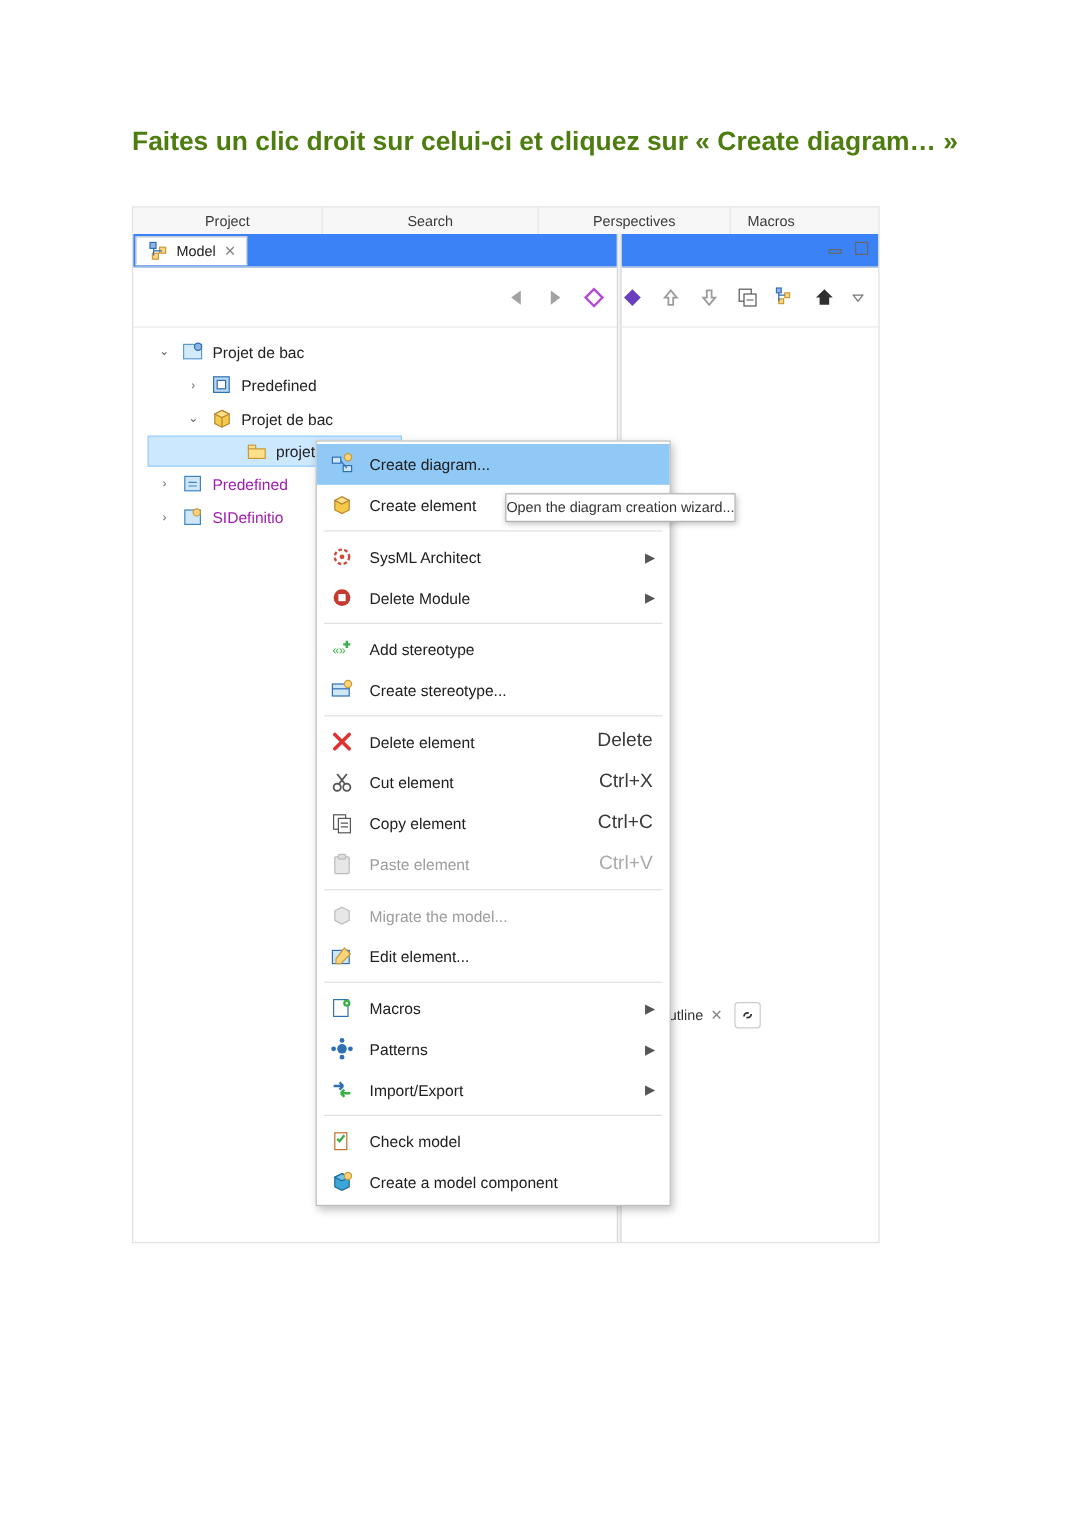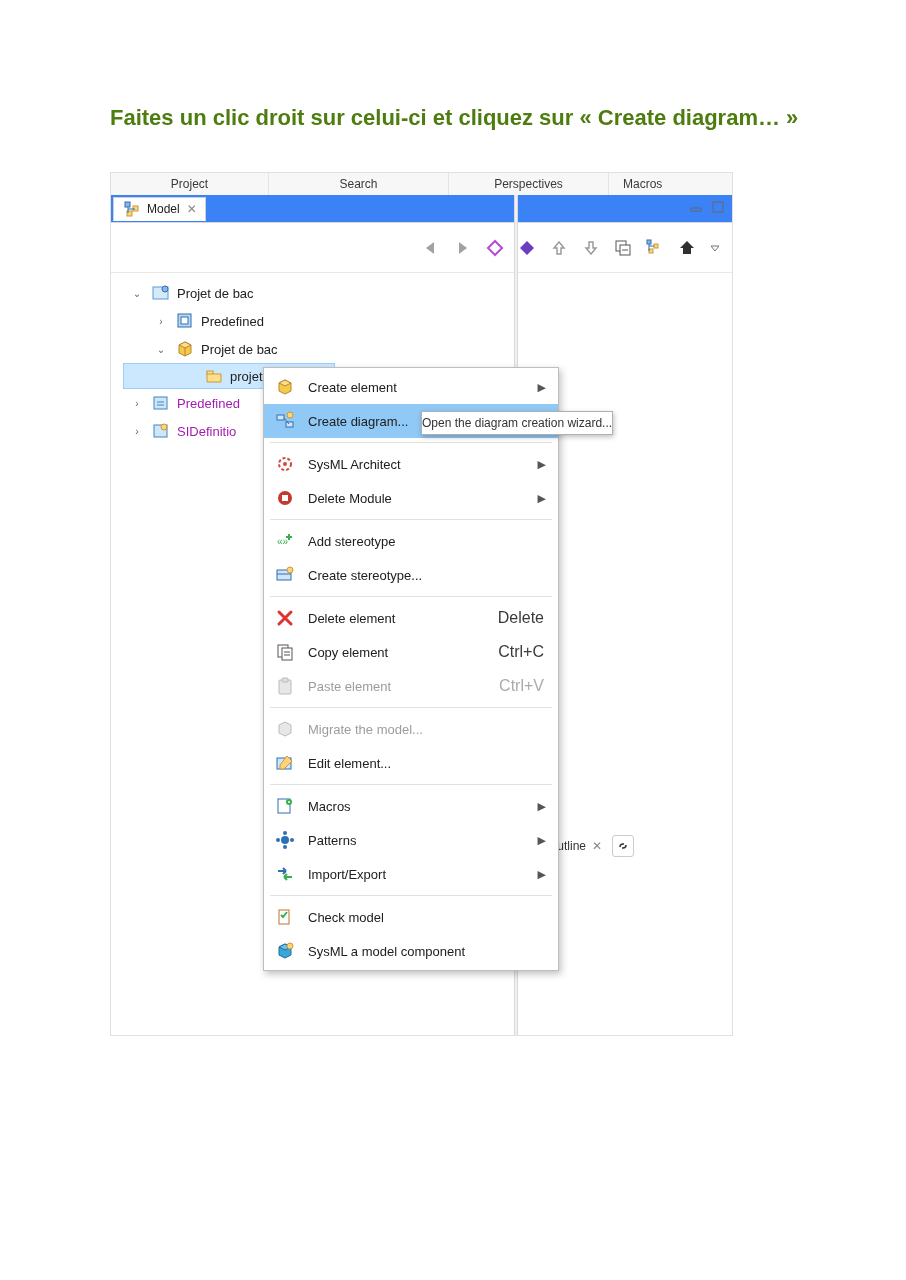--- a/index.html
+++ b/index.html
@@ -412,43 +412,43 @@
       <span class="close-x">✕</span>
       <span class="link-chip">
         <svg width="14" height="14">
             <path d="M4 8 a3 3 0 0 1 3 -3 h1 M10 6 a3 3 0 0 1 -3 3 h-1" fill="none" stroke="#333" stroke-width="1.5"></path>
           </svg>
       </span>
     </div>
 
     <div class="ctx-menu">
 
-      <div class="ctx-item">
-        <span class="ctx-icon">
-          <svg width="20" height="20">
-              <path d="M10 3 L16 6 L16 14 L10 17 L4 14 L4 6 Z" fill="#f5c94a" stroke="#b8862f"></path>
-              <path d="M10 3 L16 6 L10 9 L4 6 Z" fill="#ffe08a" stroke="#b8862f"></path>
-            </svg>
-        </span>
-        <span class="ctx-label">Create element</span>
-        <span class="ctx-arrow">▶</span>
-      </div>
-
       <div class="ctx-item highlight">
         <span class="ctx-icon">
           <svg width="20" height="20">
               <rect x="2" y="4" width="7" height="5" fill="#cfe6f7" stroke="#2f6fb3"></rect>
               <rect x="11" y="11" width="7" height="5" fill="#cfe6f7" stroke="#2f6fb3"></rect>
               <line x1="9" y1="7" x2="14" y2="13" stroke="#2f6fb3"></line>
               <circle cx="15" cy="4" r="3" fill="#ffd37a" stroke="#c89a3a"></circle>
             </svg>
         </span>
         <span class="ctx-label">Create diagram...</span>
       </div>
 
+      <div class="ctx-item">
+        <span class="ctx-icon">
+          <svg width="20" height="20">
+              <path d="M10 3 L16 6 L16 14 L10 17 L4 14 L4 6 Z" fill="#f5c94a" stroke="#b8862f"></path>
+              <path d="M10 3 L16 6 L10 9 L4 6 Z" fill="#ffe08a" stroke="#b8862f"></path>
+            </svg>
+        </span>
+        <span class="ctx-label">Create element</span>
+        <span class="ctx-arrow">▶</span>
+      </div>
+
       <div class="ctx-sep"></div>
 
       <div class="ctx-item">
         <span class="ctx-icon">
           <svg width="20" height="20">
               <circle cx="10" cy="10" r="6" fill="none" stroke="#d24a3a" stroke-width="2" stroke-dasharray="3 2"></circle>
               <circle cx="10" cy="10" r="2" fill="#d24a3a"></circle>
             </svg>
         </span>
         <span class="ctx-label">SysML Architect</span>
@@ -494,20 +494,31 @@
       <div class="ctx-item">
         <span class="ctx-icon">
           <svg width="20" height="20">
               <path d="M4 4 L16 16 M16 4 L4 16" stroke="#d33" stroke-width="3" stroke-linecap="round"></path>
             </svg>
         </span>
         <span class="ctx-label">Delete element</span>
         <span class="ctx-shortcut">Delete</span>
       </div>
 
+      <div class="ctx-item">
+        <span class="ctx-icon">
+          <svg width="20" height="20">
+              <circle cx="6" cy="14" r="3" fill="none" stroke="#555" stroke-width="1.5"></circle>
+              <circle cx="14" cy="14" r="3" fill="none" stroke="#555" stroke-width="1.5"></circle>
+              <path d="M7 12 L14 3 M13 12 L6 3" stroke="#555" stroke-width="1.5"></path>
+            </svg>
+        </span>
+        <span class="ctx-label">Cut element</span>
+        <span class="ctx-shortcut">Ctrl+X</span>
+      </div>
 
       <div class="ctx-item">
         <span class="ctx-icon">
           <svg width="20" height="20">
               <rect x="3" y="3" width="10" height="12" fill="#fff" stroke="#555"></rect>
               <rect x="7" y="6" width="10" height="12" fill="#fff" stroke="#555"></rect>
               <line x1="9" y1="10" x2="15" y2="10" stroke="#555"></line>
               <line x1="9" y1="13" x2="15" y2="13" stroke="#555"></line>
             </svg>
         </span>
@@ -599,21 +610,21 @@
       </div>
 
       <div class="ctx-item">
         <span class="ctx-icon">
           <svg width="20" height="20">
               <path d="M10 3 L16 6 L16 14 L10 17 L4 14 L4 6 Z" fill="#3aa7d8" stroke="#1f6c99"></path>
               <path d="M10 3 L16 6 L10 9 L4 6 Z" fill="#6fc3e8" stroke="#1f6c99"></path>
               <circle cx="15" cy="5" r="3" fill="#ffd37a" stroke="#c89a3a"></circle>
             </svg>
         </span>
-        <span class="ctx-label">SysML a model component</span>
+        <span class="ctx-label">Create a model component</span>
       </div>
 
     </div>
 
     <div class="tooltip">Open the diagram creation wizard...</div>
 
   </div>
 
 </div>
 

